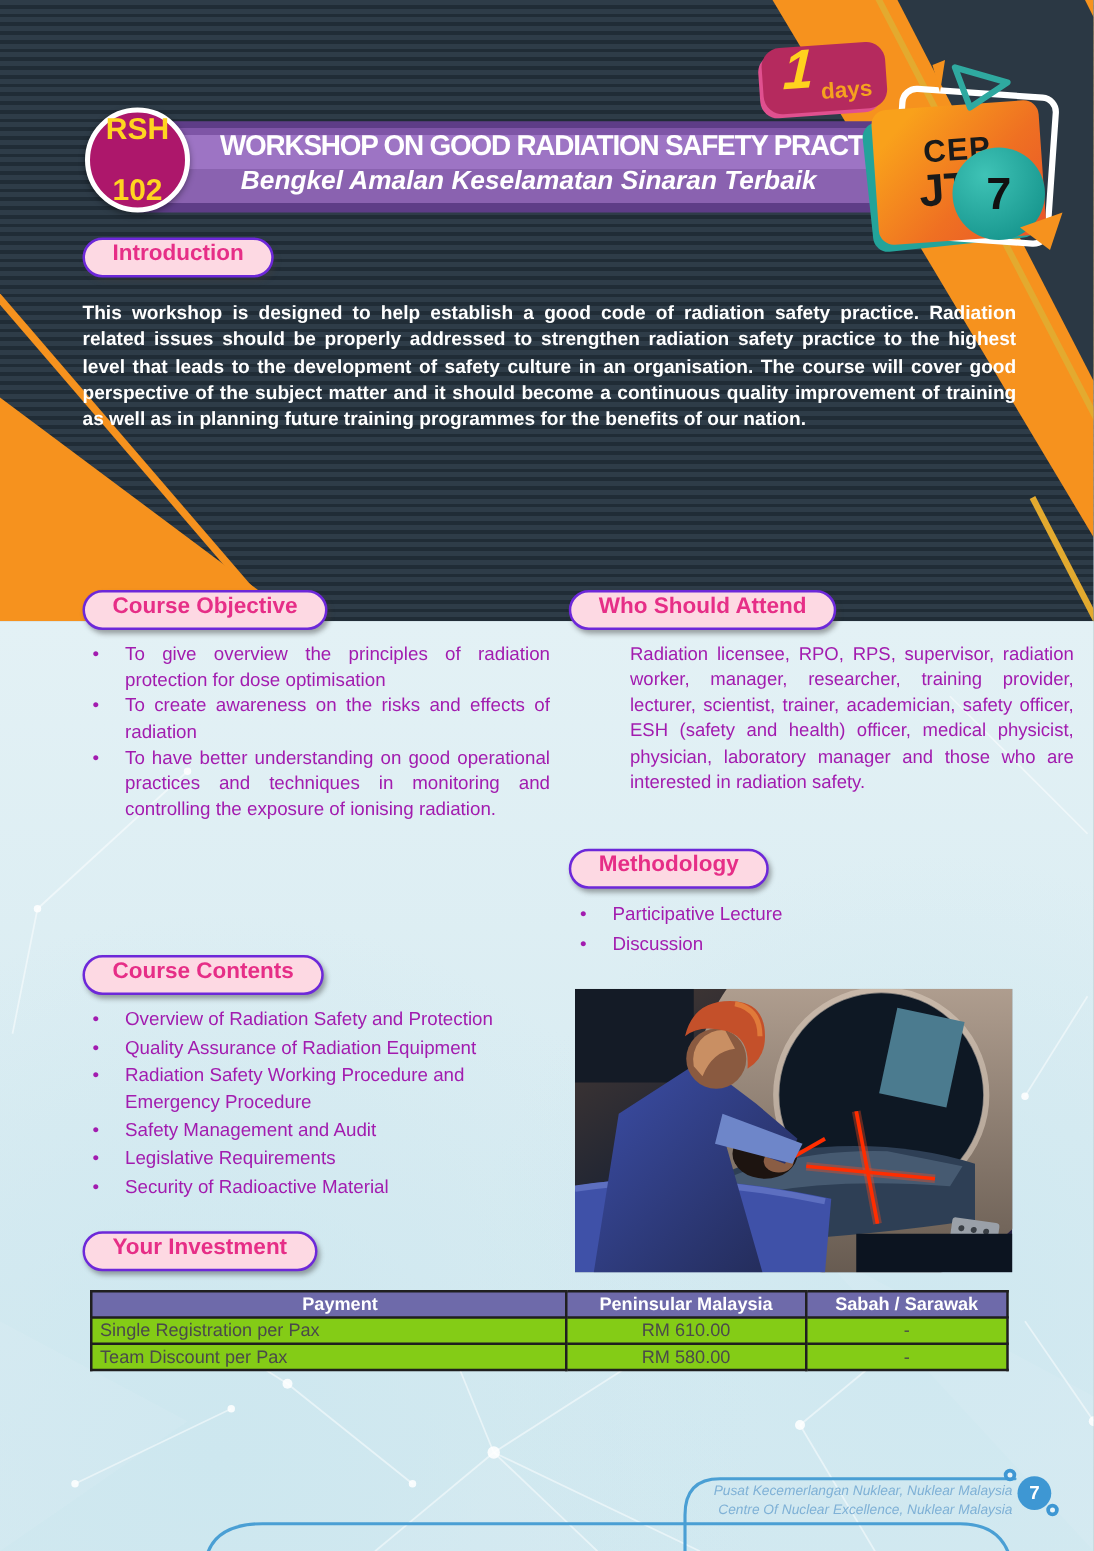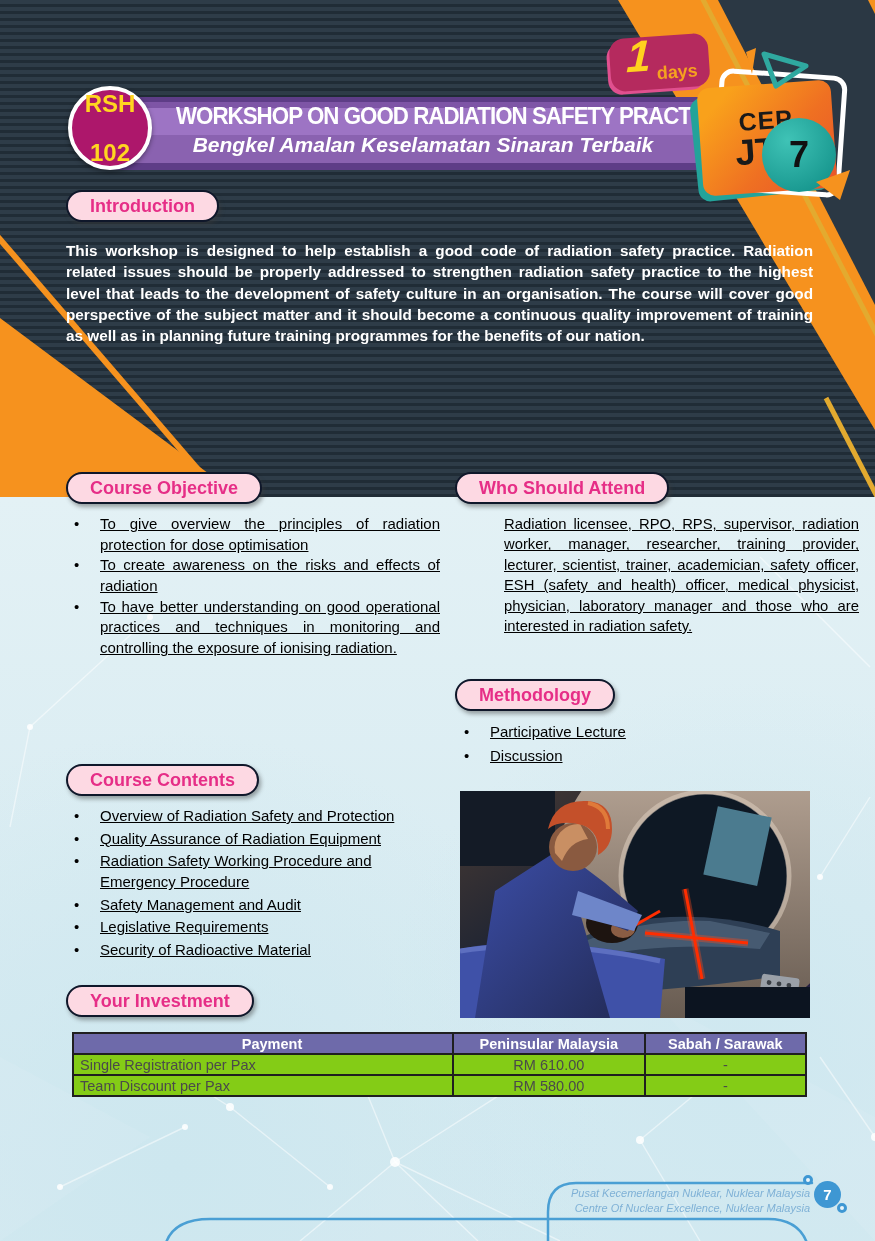--- a/index.html
+++ b/index.html
@@ -55,32 +55,32 @@
   .cep-line1 { color:#1a1a1a; font-size:25px; font-weight:bold; letter-spacing:1px; line-height:1; }
   .cep-line2 { color:#1a1a1a; font-size:36px; font-weight:bold; letter-spacing:0px; line-height:1; }
   .cep-circle { position:absolute; left:74px; top:60px; width:74px; height:74px; border-radius:50%;
     background:radial-gradient(circle at 35% 30%,#3fc3b6,#17968e 80%);
     display:flex; align-items:center; justify-content:center; }
   .cep-circle span { color:#111; font-size:36px; font-weight:bold; }
   .tri-decor { position:absolute; }
 
   
   .pill { position:absolute; height:32px; padding:0 22px; background:#fdd9e3;
-    border:2px solid #0f172a; border-radius:17px; display:flex; align-items:center;
+    border:2px solid #6d28d9; border-radius:17px; display:flex; align-items:flex-start;
     box-shadow:2px 3px 4px rgba(60,60,60,.45); z-index:8; }
   .pill span { color:#e62e87; font-size:18px; font-weight:bold; white-space:nowrap; }
 
   
   .intro-body { position:absolute; left:66px; top:240px; width:747px; color:#fff;
     font-size:15.3px; font-weight:bold; line-height:1.39; text-align:justify; z-index:3; }
 
   .bullets { list-style:none; }
   .bullets li { position:relative; padding-left:34px; }
   .bullets li::before { content:"\2022"; position:absolute; left:8px; top:0; }
-  .body-text { color:#000000; font-size:15px; line-height:1.38;text-decoration:underline; }
+  .body-text { color:#a21caf; font-size:15px; line-height:1.38; }
   .justify { text-align:justify; }
 
   .objective-list { position:absolute; left:66px; top:514px; width:374px; }
   .attend-body { position:absolute; left:459px; top:514px; width:355px; font-size:14.8px;margin-left:45px; }
   .methodology-list { position:absolute; left:456px; top:722px; width:340px; }
   .methodology-list li { margin-bottom:3px; }
   .contents-list { position:absolute; left:66px; top:806px; width:382px; }
   .contents-list li { margin-bottom:2px; }
 
   

